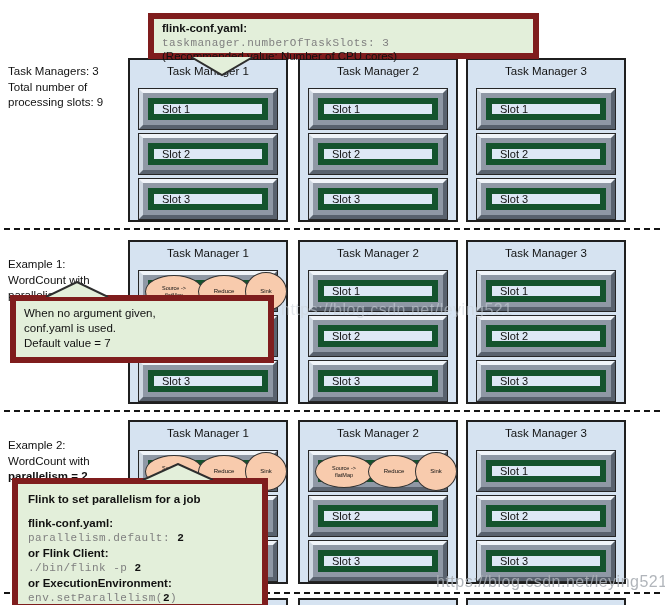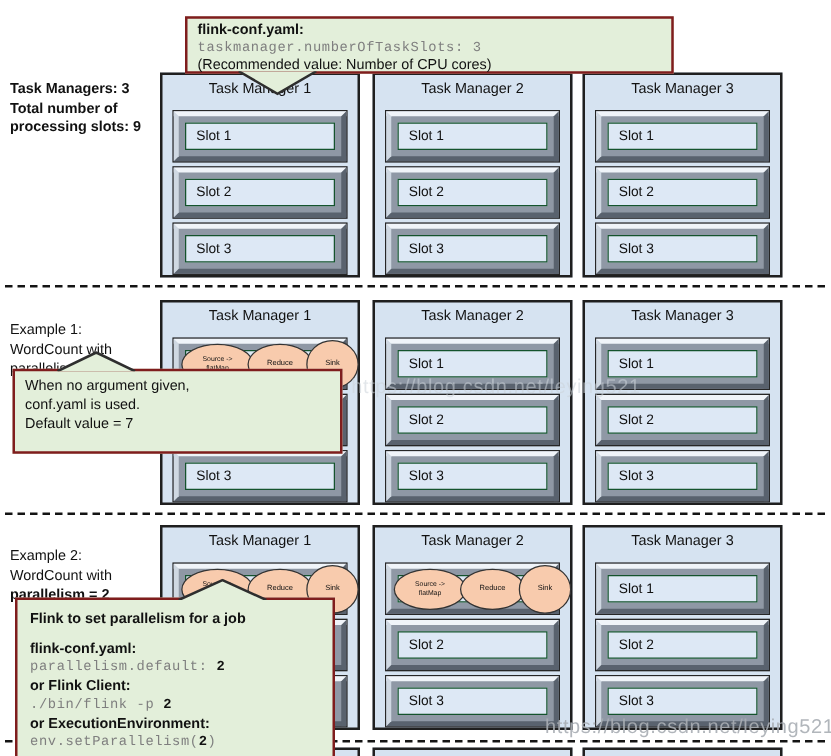--- a/index.html
+++ b/index.html
@@ -8,47 +8,47 @@
 
   .side-label{position:absolute;left:8px;font-size:11.5px;line-height:15.5px;}
   .side-label .ln{display:block;}
   .bold{font-weight:bold;}
 
   .tm{position:absolute;width:160px;height:164px;background:#d6e3f1;border:2px solid #1f1f1f;box-sizing:border-box;z-index:1;}
   .tm-title{text-align:center;margin-top:5px;font-size:11.5px;}
   .slot{position:absolute;left:8px;right:8px;height:40px;border:1px solid #262626;background:#8f98a5;}
   .s1{top:28px}.s2{top:73px}.s3{top:118px}
   .slot-bevel{position:absolute;inset:0;border:4px solid;border-color:#f0f4f9 #59626e #59626e #cfd8e2;}
-  .slot-inner{position:absolute;inset:5px;border:1px solid #14532d;background:#dde8f5;display:flex;align-items:center;}
+  .slot-inner{position:absolute;inset:5px;border:6px solid #14532d;background:#dde8f5;display:flex;align-items:center;}
   .slot-label{padding-left:8px;font-size:11px;}
 
   .op{position:absolute;border-radius:50%;background:#f8cbad;border:1px solid #333;display:flex;align-items:center;justify-content:center;text-align:center;z-index:3;line-height:1.15;}
   .op-source{left:6px;top:4px;width:56px;height:31px;font-size:5.5px;white-space:pre-line;}
   .op-reduce{left:59px;top:4px;width:50px;height:31px;font-size:6px;}
   .op-sink{left:106px;top:1px;width:40px;height:37px;font-size:6px;}
 
-  .callout{position:absolute;background:#e3efda;border:2px solid #7f1d1d;box-sizing:border-box;z-index:5;font-size:11.5px;line-height:14.5px;}
+  .callout{position:absolute;background:#e3efda;border:6px solid #7f1d1d;box-sizing:border-box;z-index:5;font-size:11.5px;line-height:14.5px;}
   .notch{position:absolute;z-index:6;}
   .mono{font-family:"Liberation Mono","DejaVu Sans Mono",monospace;color:#7f7f7f;font-size:11px;letter-spacing:0.5px;text-align:right;}
   .mono .bk{color:#111;font-weight:bold;font-family:"Liberation Mono","DejaVu Sans Mono",monospace;}
 
   .dash{position:absolute;left:4px;width:656px;border-top:2px dashed #141414;z-index:1;}
 
   .stub{position:absolute;top:598px;height:14px;background:#d6e3f1;border:2px solid #1f1f1f;box-sizing:border-box;z-index:1;}
 
   .wm{position:absolute;font-size:16px;letter-spacing:0.5px;z-index:7;pointer-events:none;}
   .wm-mid{left:281px;top:301px;color:#ccd3da;opacity:0.55;}
   .wm-bottom{left:436px;top:573px;color:#a9aeb4;opacity:0.9;}
 </style>
 </head>
 <body>
 
 <div id="stage">
 
-  <div class="side-label" style="top:64px;font-weight:bold;">
+  <div class="side-label" style="top:64px;">
     <span class="ln">Task Managers: 3</span>
     <span class="ln">Total number of</span>
     <span class="ln">processing slots: 9</span>
   </div>
   <div class="side-label" style="top:257px;">
     <span class="ln">Example 1:</span>
     <span class="ln">WordCount with</span>
     <span class="ln">parallelism = 1</span>
   </div>
   <div class="side-label" style="top:424px;margin-top:14px;">

